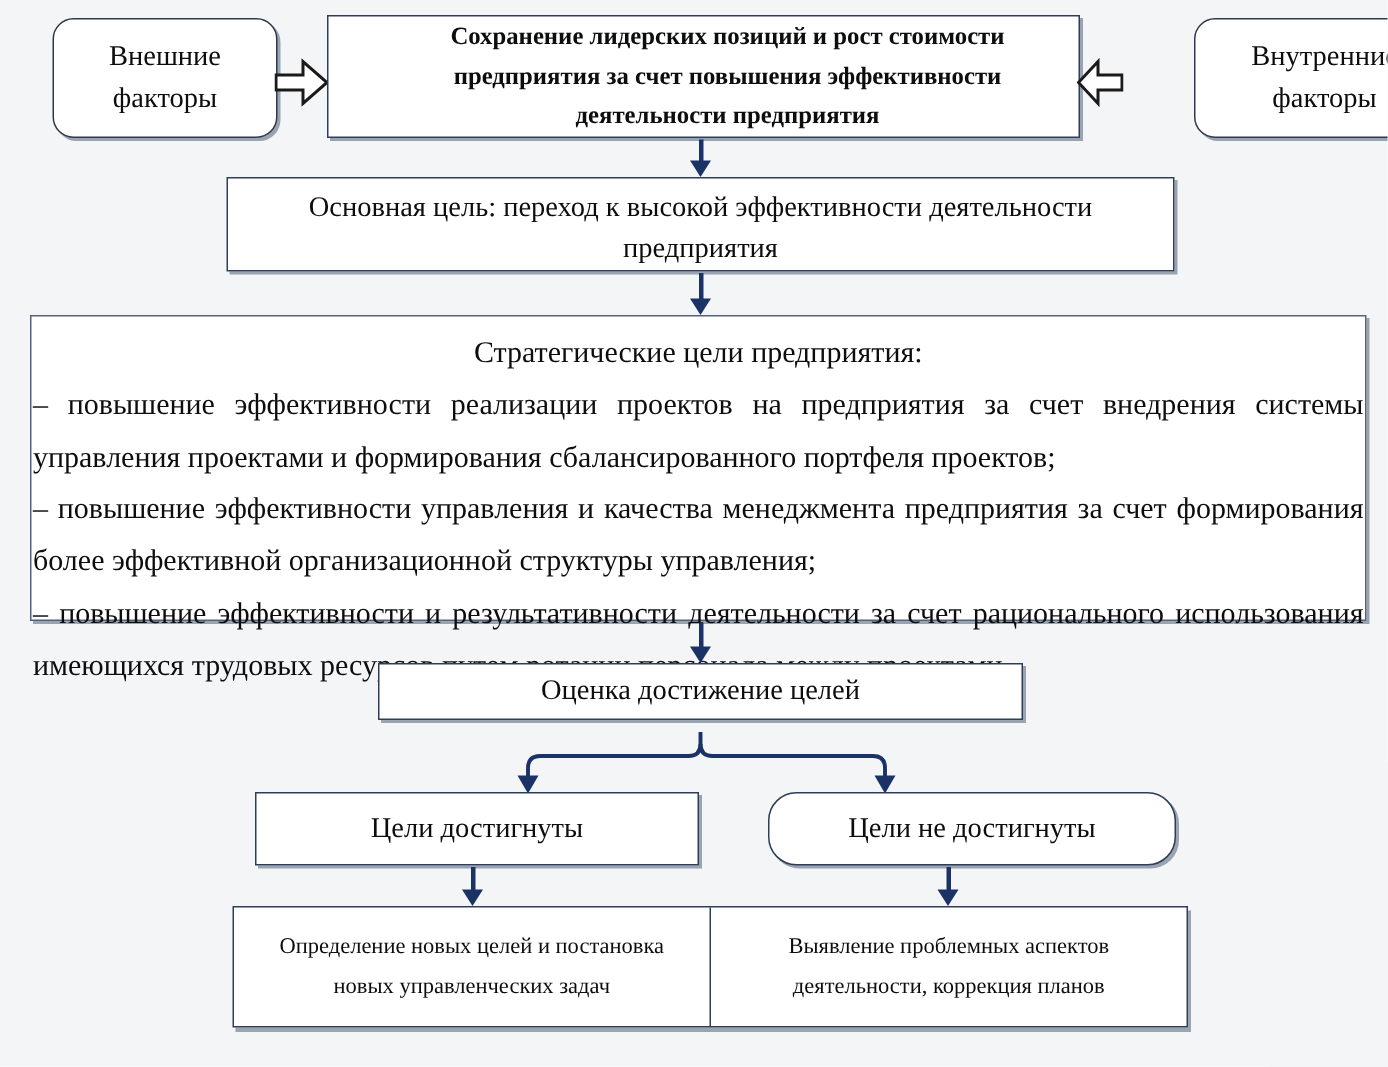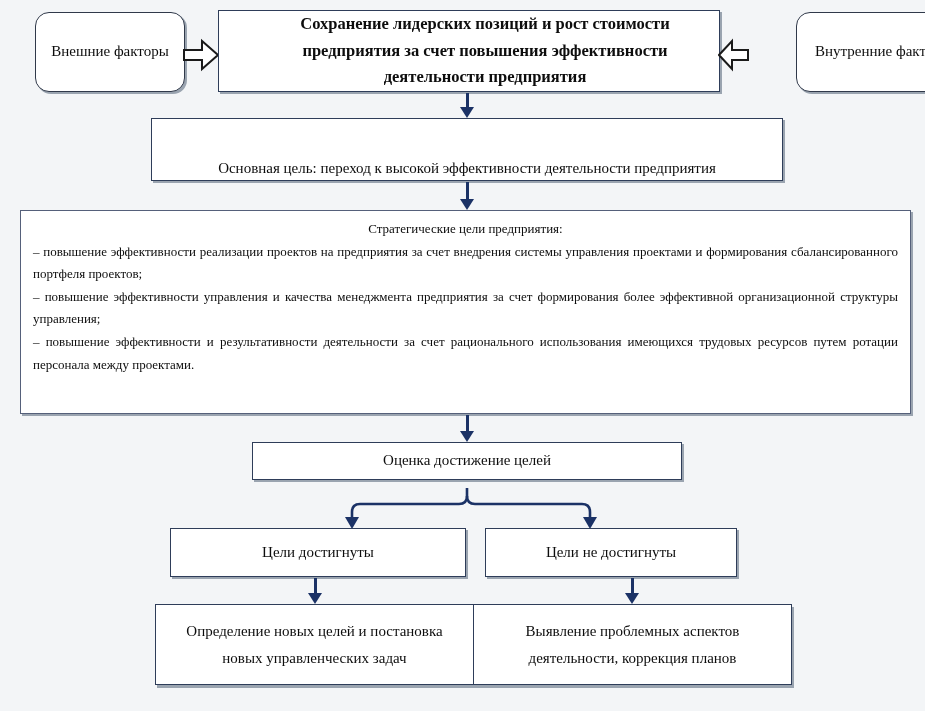--- a/index.html
+++ b/index.html
@@ -9,26 +9,26 @@
   html,body{margin:0;padding:0;}
   body{background:#ffffff;font-family:"Liberation Serif","DejaVu Serif",serif;color:var(--text);}
   .stage{position:relative;width:925px;height:711px;background:var(--canvas);overflow:hidden;}
 
   .box{position:absolute;background:var(--box-bg);border:1.5px solid var(--border);
        box-shadow:2px 2px 0 0 var(--shadow);box-sizing:border-box;
        display:flex;align-items:center;justify-content:center;text-align:center;}
   .rbox{border-radius:14px;border-color:#30394a;}
   .box span{display:block;padding:0 8px;}
 
-  .lbl{font-size:15px;line-height:1.45;font-family:Liberation Serif, serif;}
+  .lbl{font-size:19px;line-height:1.45;font-family:Liberation Serif, serif;}
   .goal-statement{font-weight:bold;font-size:16.5px;line-height:1.62;padding-left:32px;}
 
   .bigbox{position:absolute;background:var(--box-bg);border:1.5px solid #55607a;
           box-shadow:2px 2px 0 0 var(--shadow);box-sizing:border-box;
-          padding:7px 12px;font-size:13px;line-height:1.74;}
+          padding:7px 1px;font-size:20px;line-height:1.74;}
   .bigbox .bigtitle{text-align:center;}
   .bigbox p{margin:0;text-align:justify;}
 
   .varrow{position:absolute;width:14px;}
   .varrow i{display:block;}
   .varrow .shaft{width:3px;height:calc(100% - 10px);margin:0 auto;background:var(--arrow);}
   .varrow .head{width:0;height:0;margin:-1px auto 0;
        border-left:7px solid transparent;border-right:7px solid transparent;
        border-top:11px solid var(--arrow);}
 
@@ -104,21 +104,21 @@
   <svg class="connector" style="left:340px;top:486px;" width="260" height="44" viewBox="0 0 260 44">
     <path d="M127 2 L127 10 Q127 18 119 18 L20 18 Q12 18 12 26 L12 32"></path>
     <path d="M127 10 Q127 18 135 18 L242 18 Q250 18 250 26 L250 32"></path>
     <polygon points="5,31 19,31 12,43"></polygon>
     <polygon points="243,31 257,31 250,43"></polygon>
   </svg>
 
   <div class="box lbl" style="left:170px;top:528px;width:296px;height:49px;">
     <span>Цели достигнуты</span>
   </div>
-  <div class="box lbl" style="left:485px;top:528px;width:252px;height:49px;">
+  <div class="box lbl" style="left:512px;top:528px;width:272px;height:49px;border-radius:19px;">
     <span>Цели не достигнуты</span>
   </div>
 
   <div class="varrow" style="left:308px;top:578px;height:26px;">
     <i class="shaft"></i>
       <i class="head"></i>
   </div>
   <div class="varrow" style="left:625px;top:578px;height:26px;">
     <i class="shaft"></i>
       <i class="head"></i>

